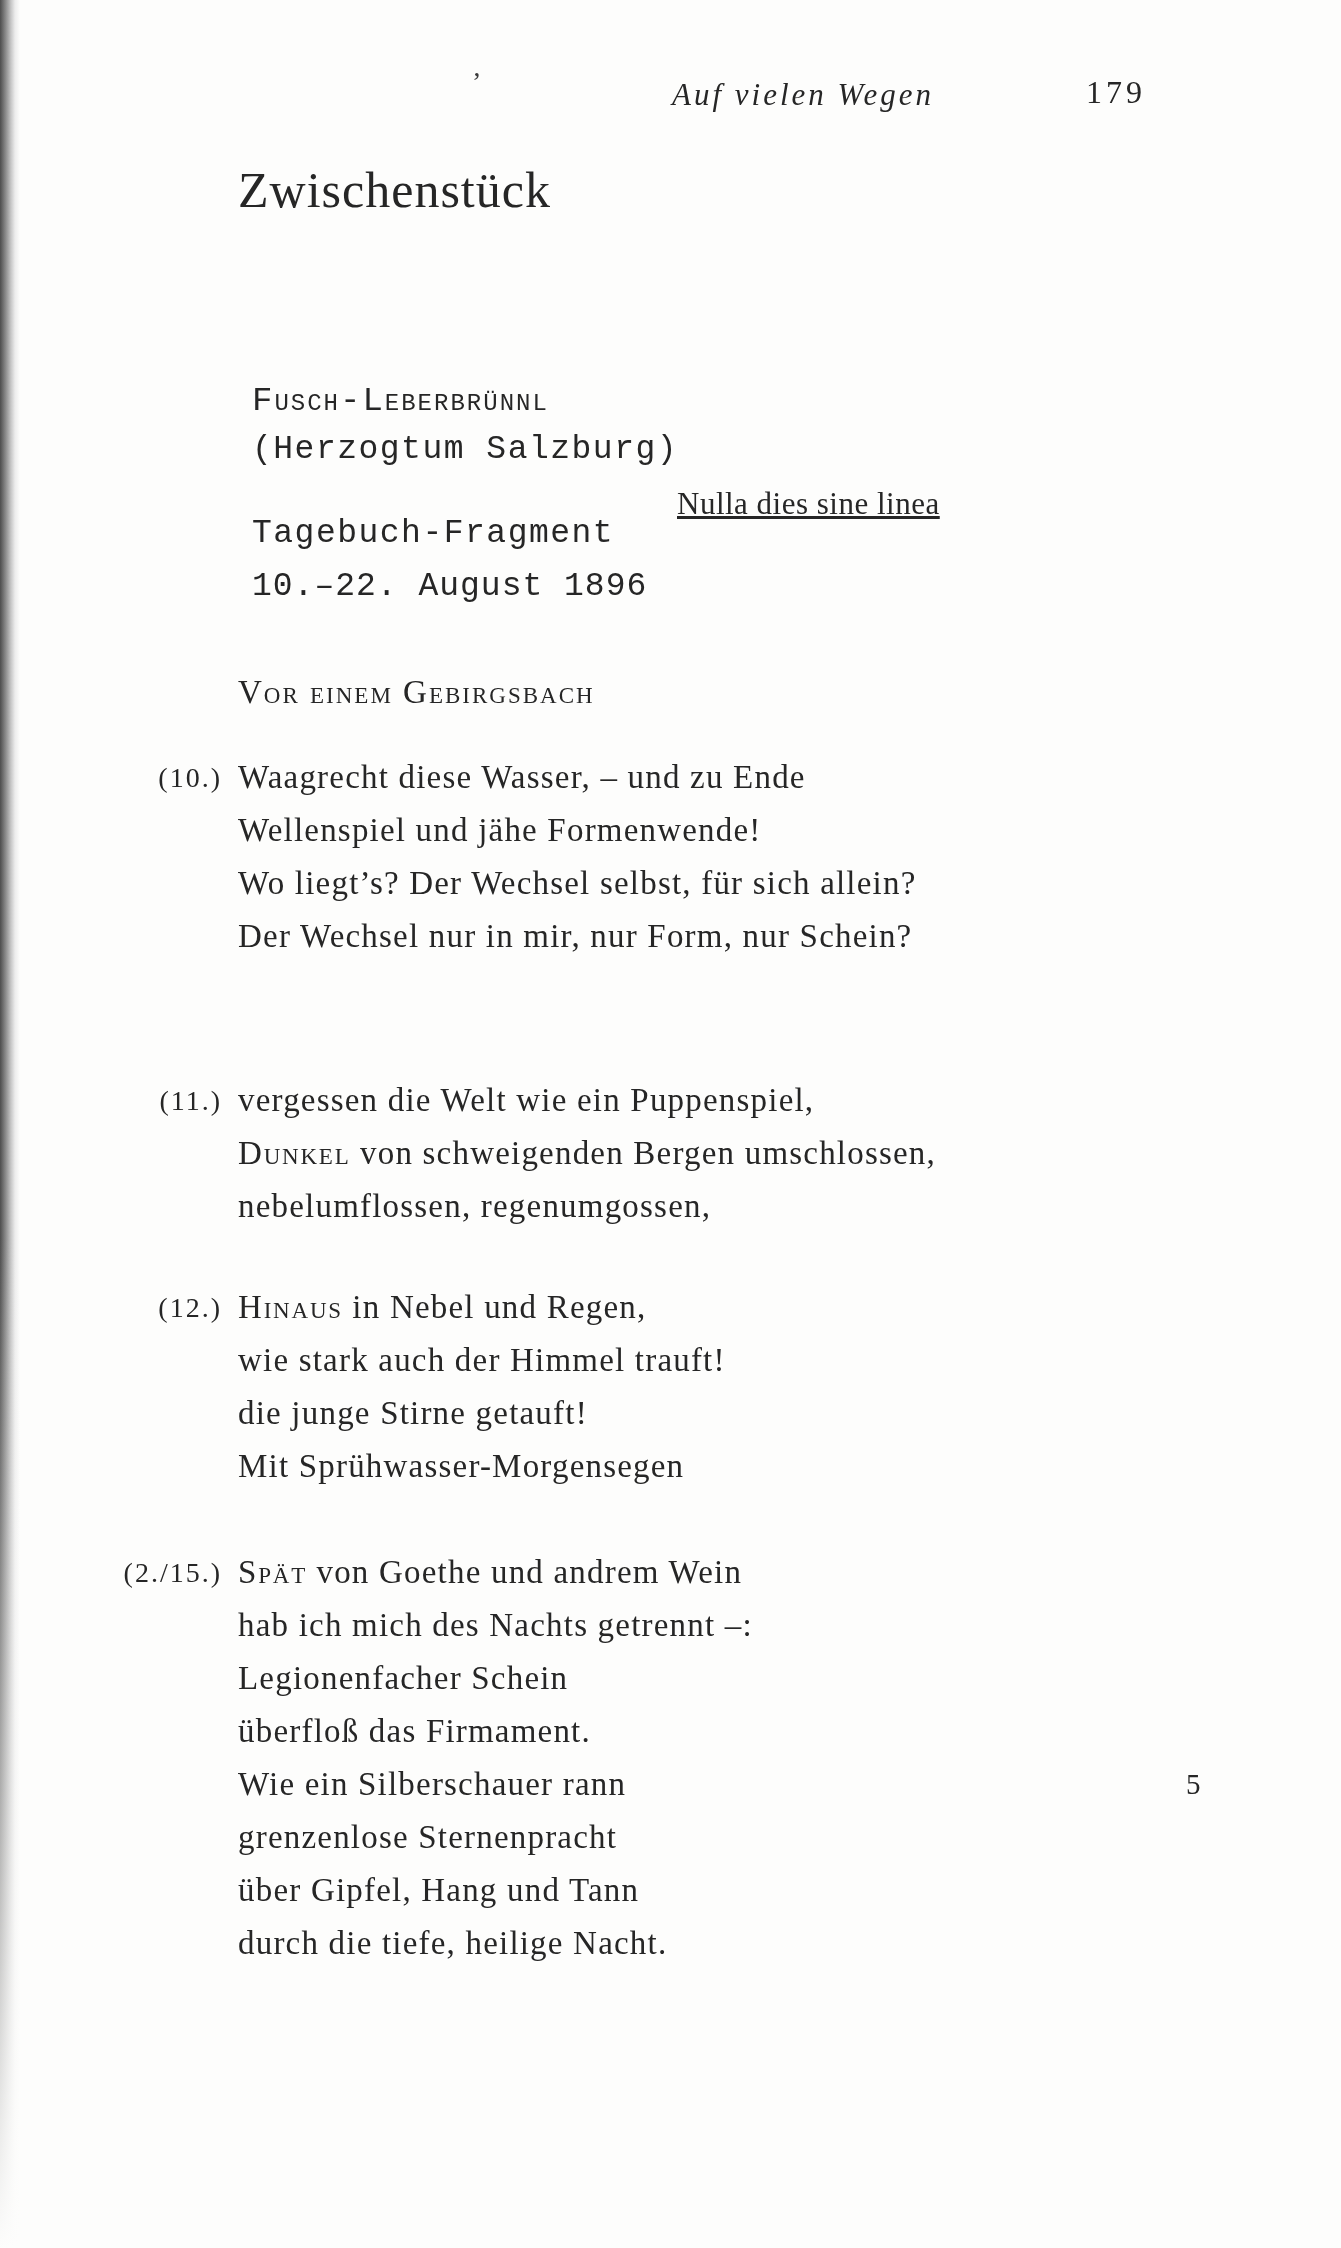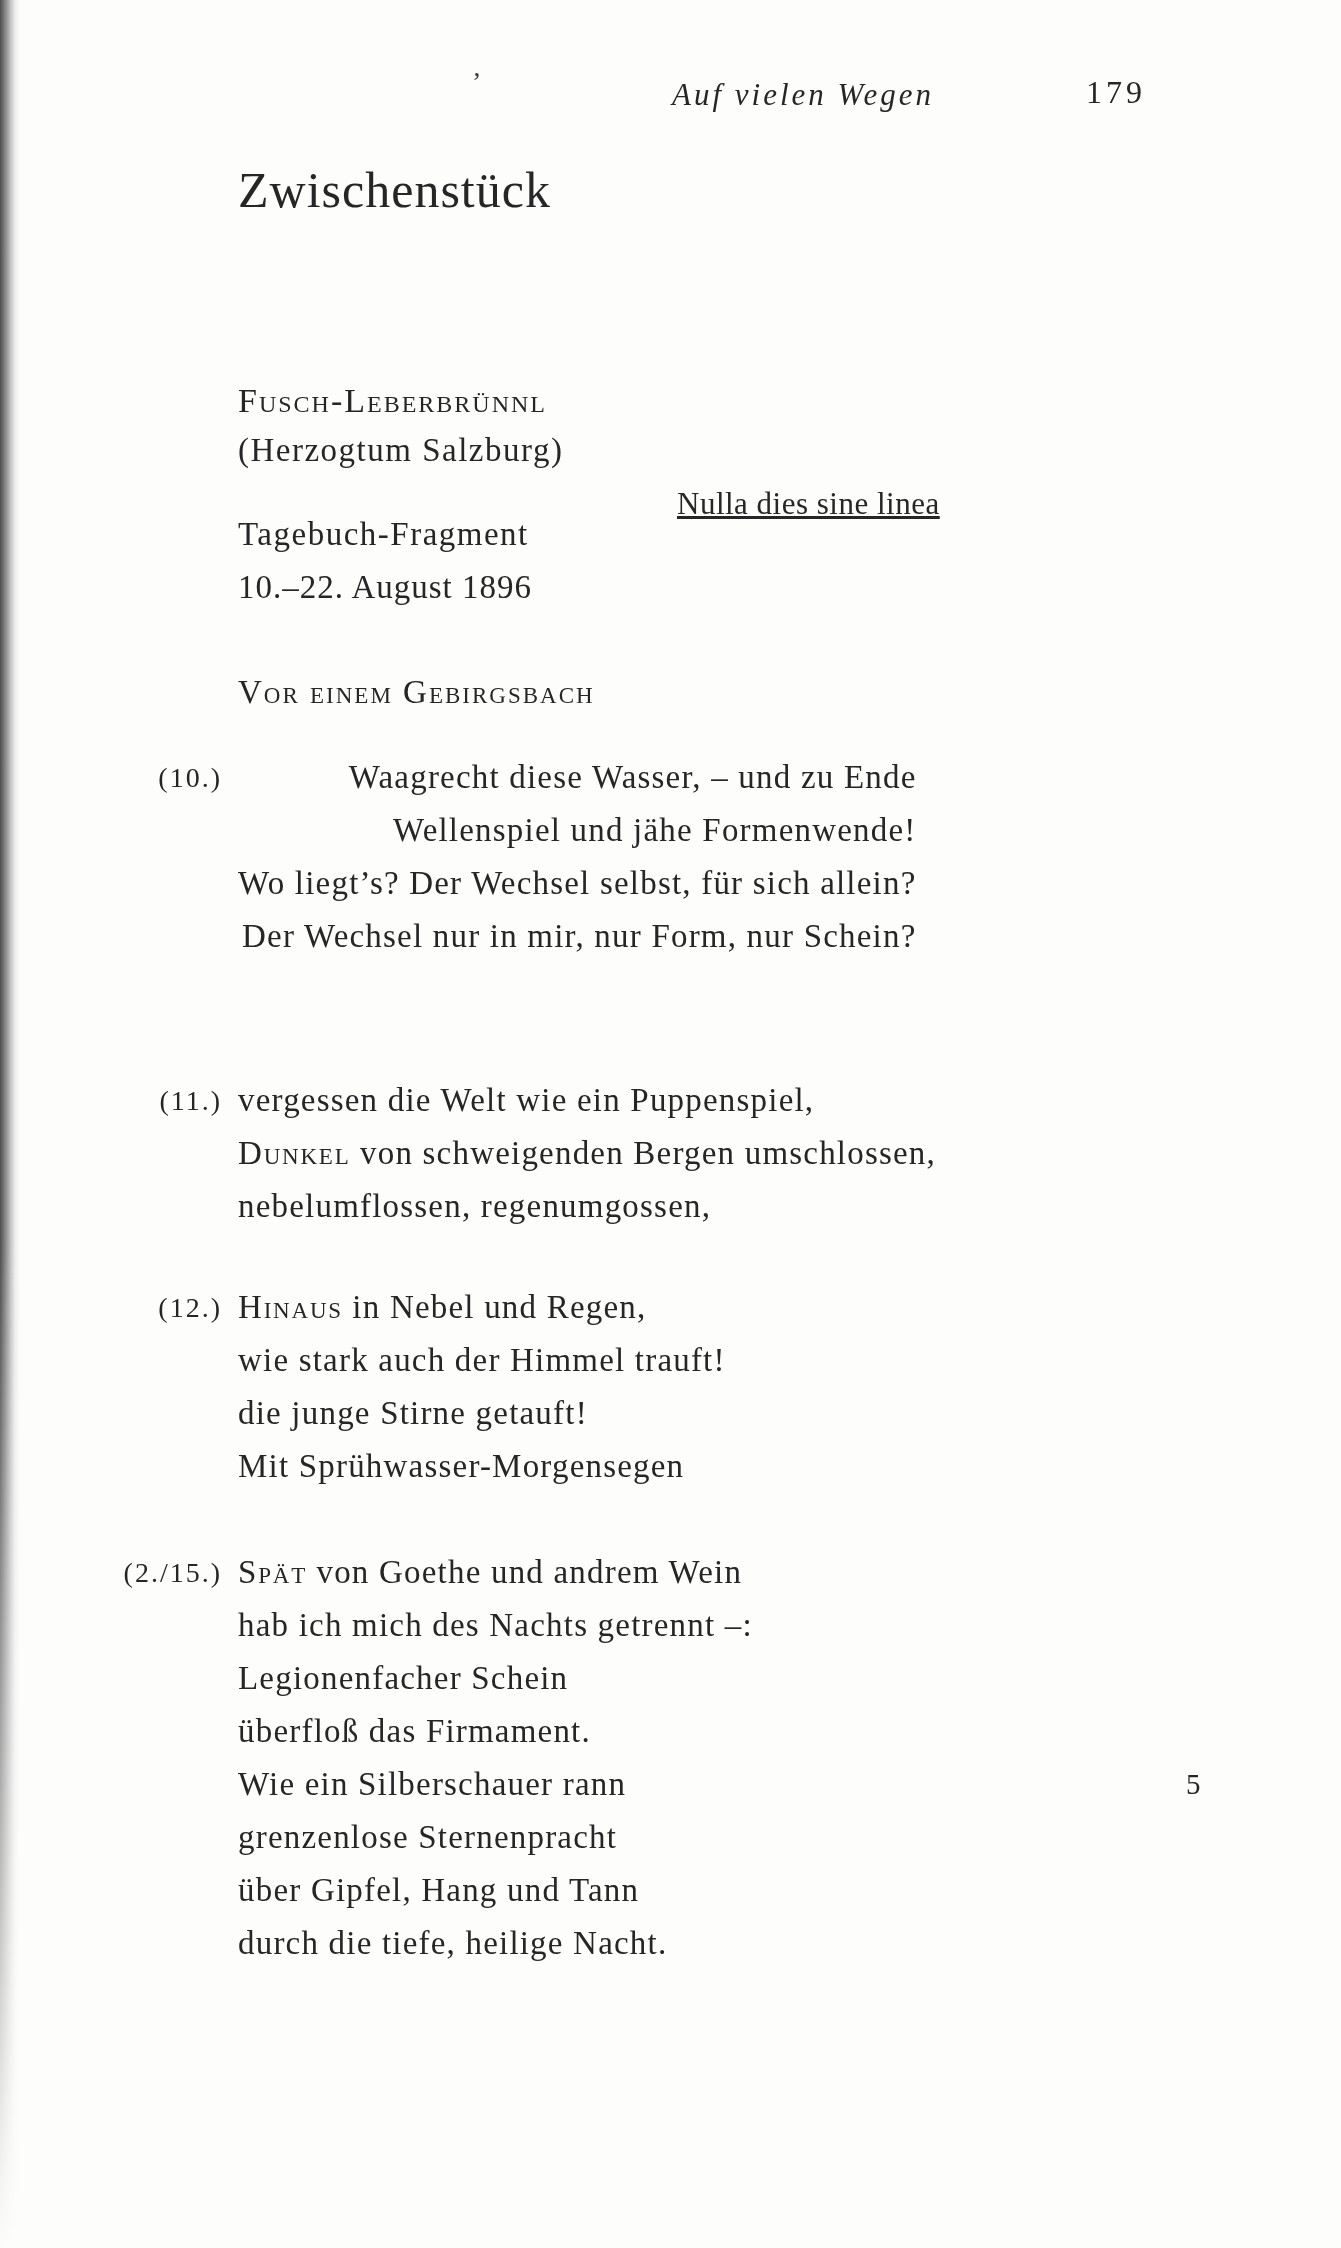--- a/index.html
+++ b/index.html
@@ -40,39 +40,39 @@
   .page-number {
     position: absolute; left: 1086px; top: 75px;
     font-size: 32px; letter-spacing: 4px; line-height: 34px;
   }
   .title {
     position: absolute; left: 238px; top: 164px;
     font-size: 50px; font-weight: normal; margin: 0;
     letter-spacing: 1px; line-height: 52px; white-space: nowrap;
   }
   .sc { font-variant: small-caps; }
-  .ctx-line { position: absolute; left: 238px; white-space: nowrap; }
+  .ctx-line { position: absolute; left: 252px; white-space: nowrap; font-family: Liberation Mono, monospace; }
   .ctx-location { top: 383px; font-size: 34px; letter-spacing: 2px;  line-height: 36px; }
   .ctx-region   { top: 432px; font-size: 33px; letter-spacing: 1.5px; line-height: 36px; }
   .ctx-source   { top: 516px; font-size: 33px; letter-spacing: 1.5px; line-height: 36px; }
   .ctx-date     { top: 569px; font-size: 33px; letter-spacing: 1px;  line-height: 36px; }
   .motto {
     position: absolute; left: 677px; top: 487px;
     font-size: 31px; letter-spacing: 0.5px; line-height: 34px; white-space: nowrap; text-decoration: underline;
   }
   .poem-heading {
     position: absolute; left: 238px; top: 674px;
     font-size: 33px; letter-spacing: 2px; line-height: 36px; white-space: nowrap;
   }
   .stanza {
     position: absolute; left: 238px;
     font-size: 33px; line-height: 53px; letter-spacing: 1.2px;
     white-space: nowrap;
   }
-  .stanza-1 { top: 751px; text-align: right; }
+  .stanza-1 { top: 751px; }
   .stanza-2 { top: 1074px; }
   .stanza-3 { top: 1281px; }
   .stanza-4 { top: 1546px; }
   .stanza-label {
     position: absolute; right: calc(100% + 16px); top: 0;
     font-size: 28px; line-height: 53px; letter-spacing: 2px;
     white-space: nowrap;
   }
   .lead { font-variant: small-caps; letter-spacing: 1.8px; }
   .margin-num {

